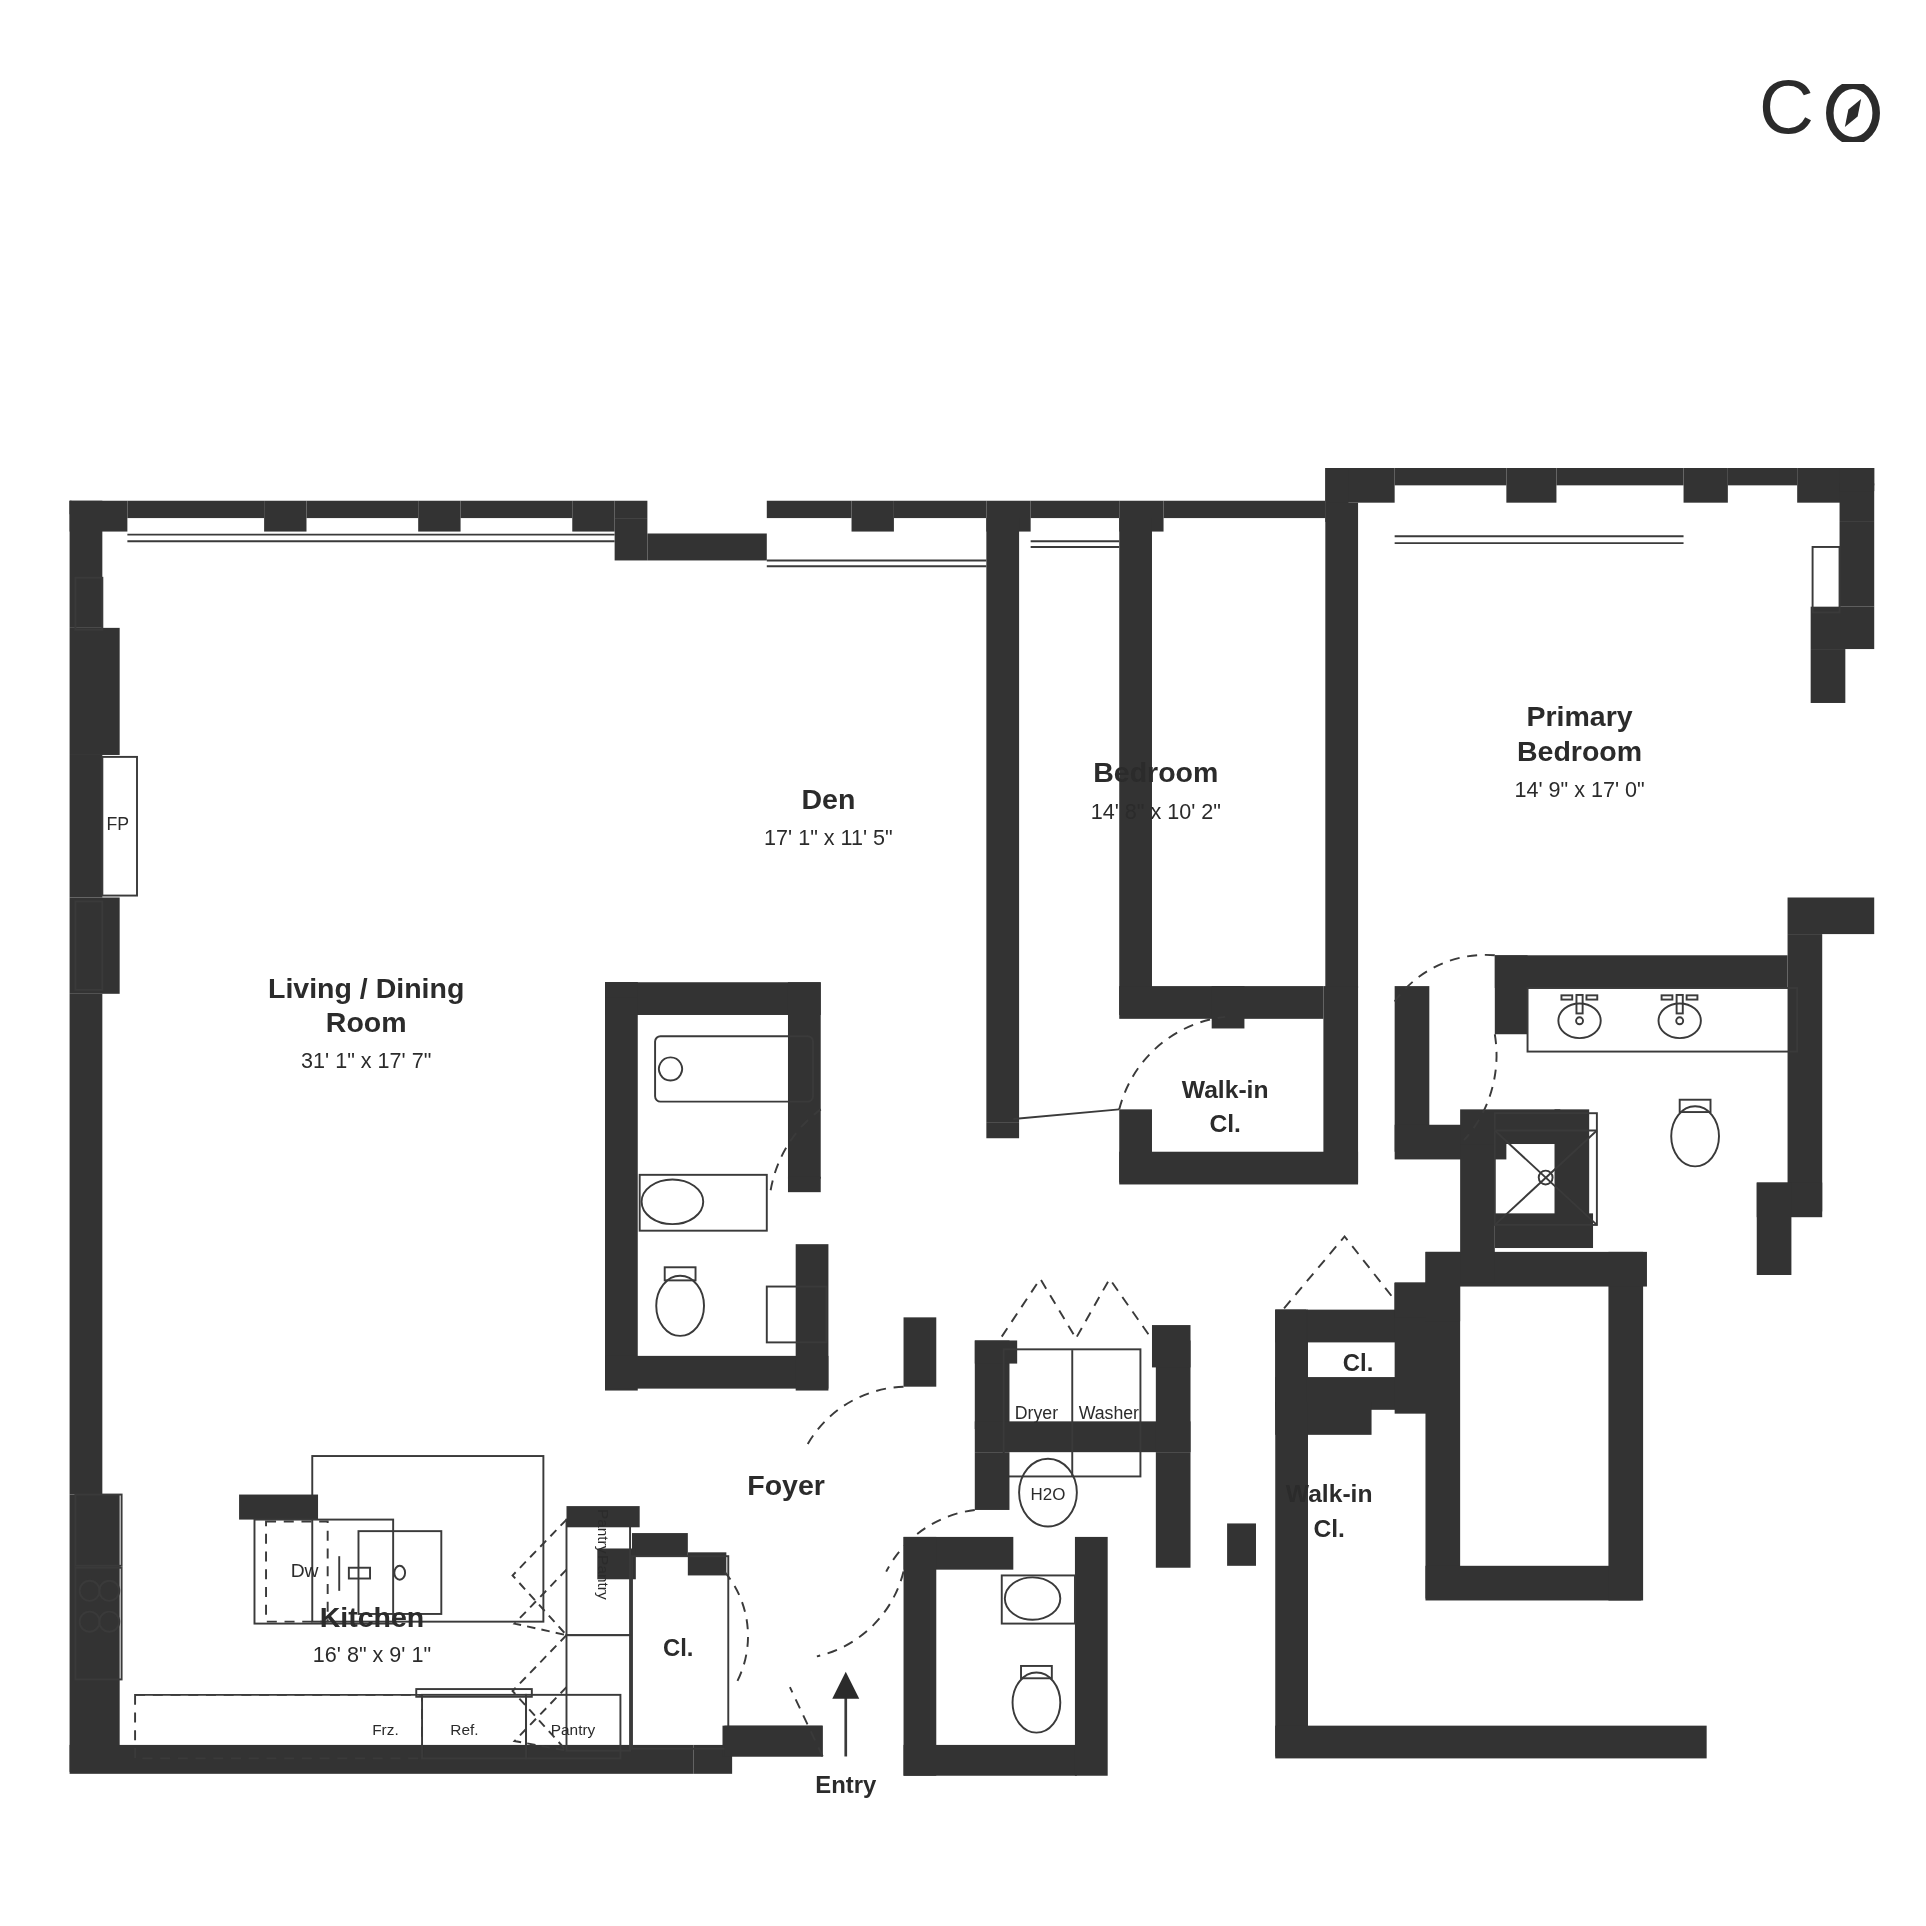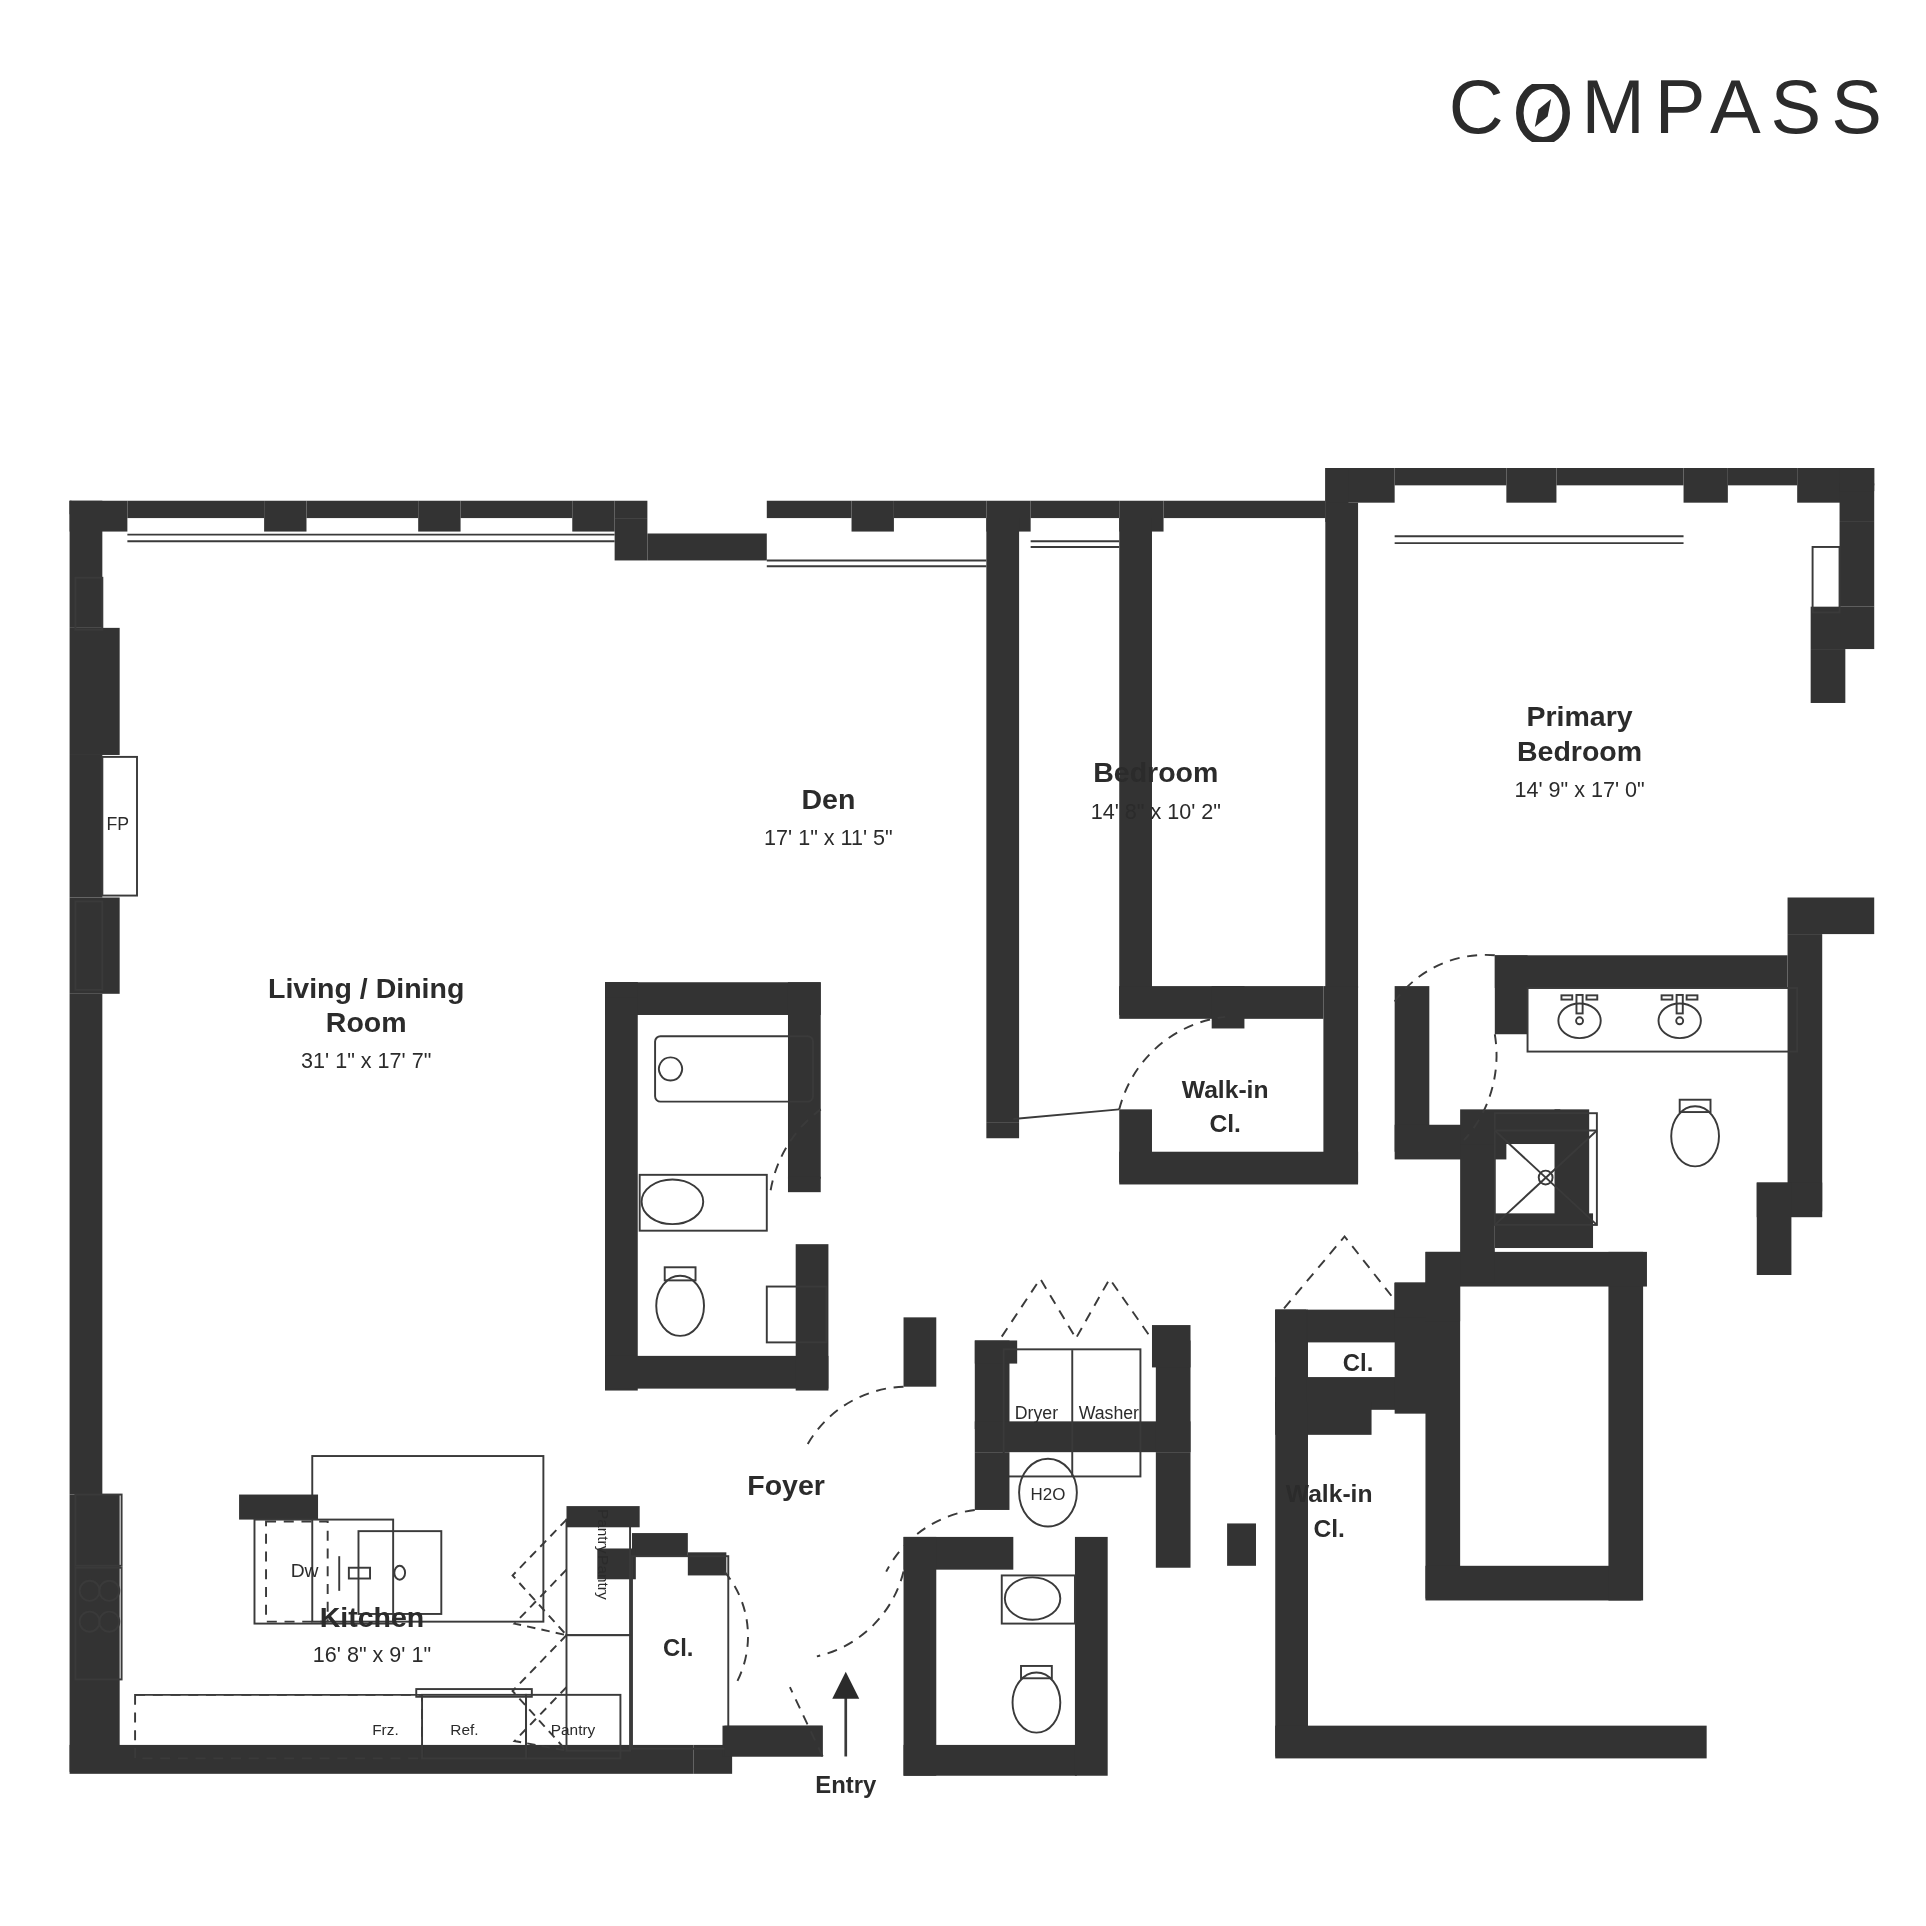--- a/index.html
+++ b/index.html
@@ -44,21 +44,20 @@
 
   <div class="brand">
     <div class="brand-word">
       <span>C</span>
       <span class="brand-o">
         <svg width="58" height="58" viewBox="0 0 100 100">
           <ellipse cx="50" cy="50" rx="40" ry="48" fill="none" stroke="#2b2b2b" stroke-width="13"></ellipse>
           <polygon points="64,26 58,56 36,74 42,44" fill="#2b2b2b"></polygon>
         </svg>
       </span>
-      <span>MPASS</span>
     </div>
   </div>
 
   <svg id="plan" width="1965" height="2003" viewBox="0 0 5100 5200">
     <defs>
       <style>
         .w    { fill:#333333; }
         .thin { fill:none; stroke:#3a3a3a; stroke-width:5; }
         .thin2{ fill:none; stroke:#3a3a3a; stroke-width:7; }
         .dash { fill:none; stroke:#3a3a3a; stroke-width:5; stroke-dasharray:26 20; }

